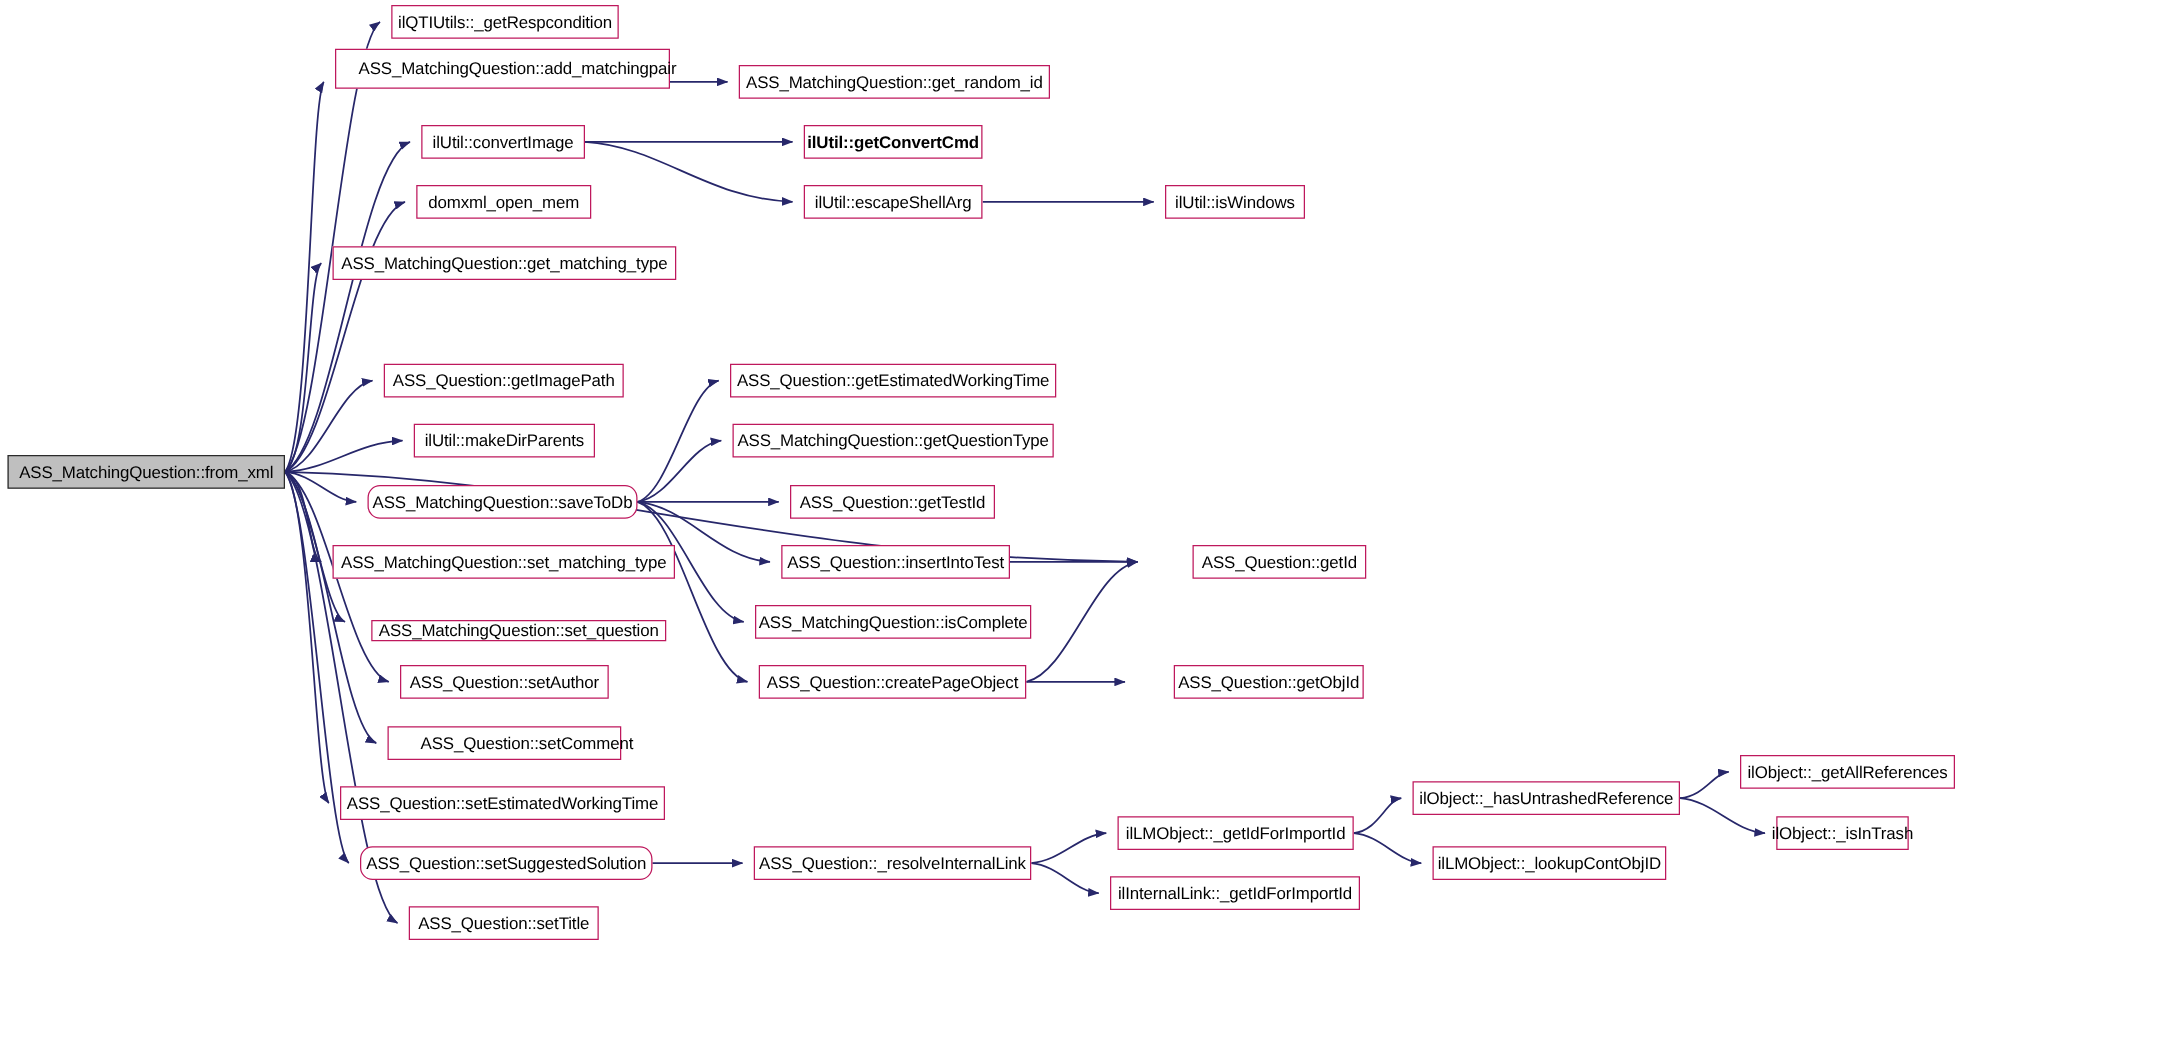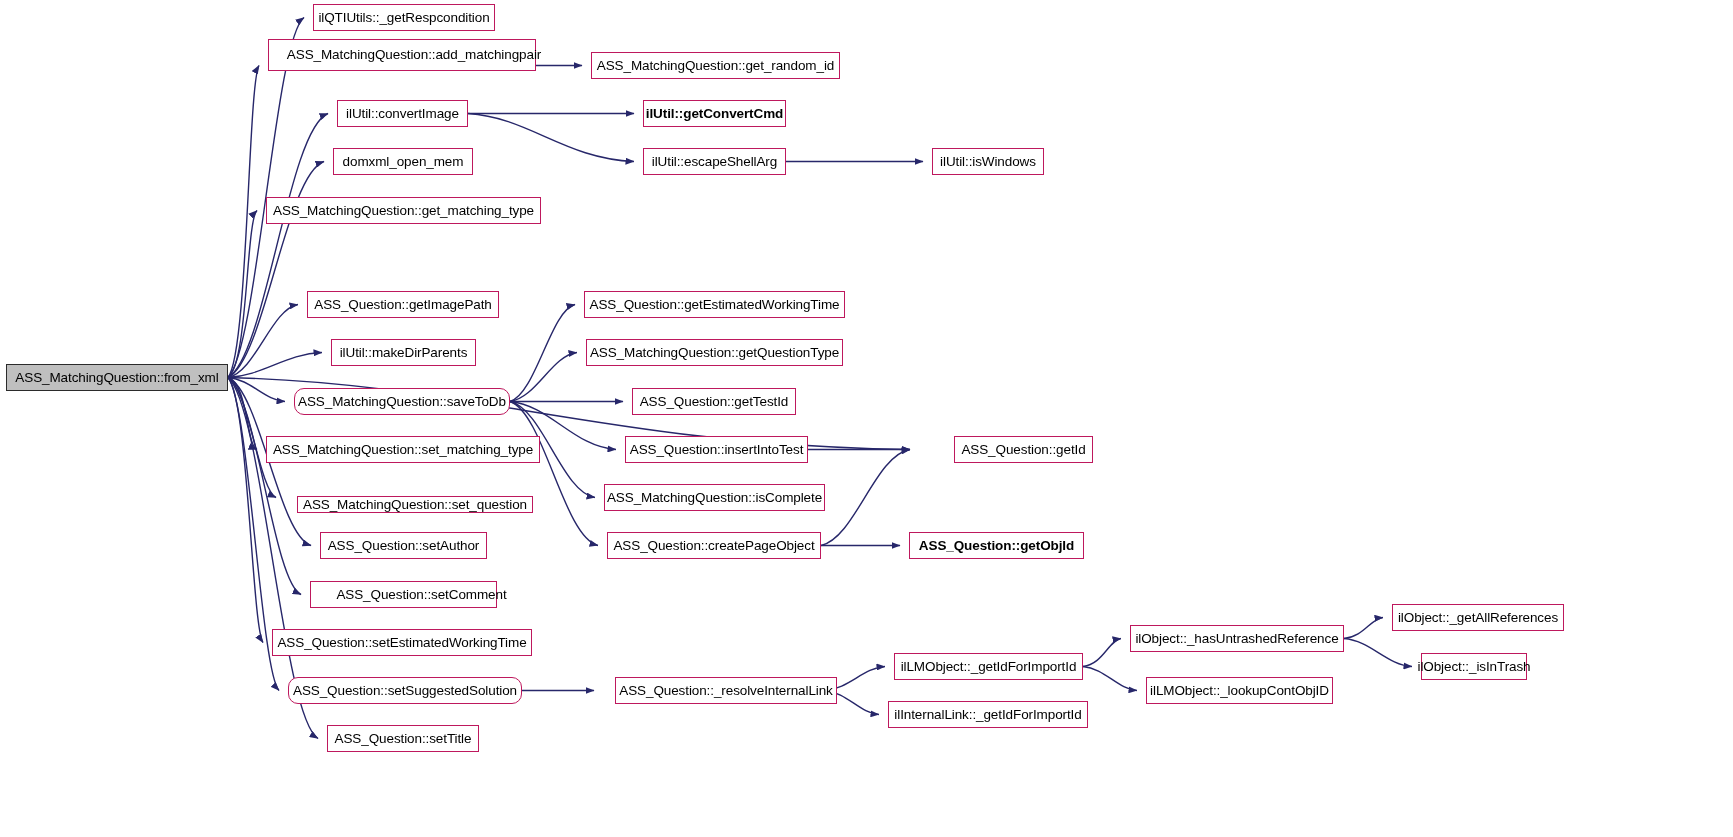--- a/index.html
+++ b/index.html
@@ -161,42 +161,42 @@
       </div>
       <div class="node" style="left: 604px; top: 484px; width: 221px; height: 27px;">
         <span class="node-label">ASS_MatchingQuestion::isComplete</span>
       </div>
       <div class="node" style="left: 320px; top: 532px; width: 167px; height: 27px;">
         <span class="node-label">ASS_Question::setAuthor</span>
       </div>
       <div class="node" style="left: 607px; top: 532px; width: 214px; height: 27px;">
         <span class="node-label">ASS_Question::createPageObject</span>
       </div>
-      <div class="node" style="left: 909px; top: 532px; width: 175px; height: 27px; font-weight: bold;">
+      <div class="node" style="left: 939px; top: 532px; width: 152px; height: 27px;">
         <span class="node-label">ASS_Question::getObjId</span>
       </div>
       <div class="node" style="left: 310px; top: 581px; width: 187px; height: 27px; padding-left: 36px;">
         <span class="node-label">ASS_Question::setComment</span>
       </div>
       <div class="node" style="left: 272px; top: 629px; width: 260px; height: 27px;">
         <span class="node-label">ASS_Question::setEstimatedWorkingTime</span>
       </div>
       <div class="node" style="left: 1130px; top: 625px; width: 214px; height: 27px;">
         <span class="node-label">ilObject::_hasUntrashedReference</span>
       </div>
       <div class="node" style="left: 1392px; top: 604px; width: 172px; height: 27px;">
         <span class="node-label">ilObject::_getAllReferences</span>
       </div>
       <div class="node" style="left: 1421px; top: 653px; width: 106px; height: 27px;">
         <span class="node-label">ilObject::_isInTrash</span>
       </div>
       <div class="node" style="left: 288px; top: 677px; width: 234px; height: 27px; border-radius: 10px;">
         <span class="node-label">ASS_Question::setSuggestedSolution</span>
       </div>
-      <div class="node" style="left: 603px; top: 677px; width: 222px; height: 27px; margin-left: 12px;">
+      <div class="node" style="left: 603px; top: 677px; width: 222px; height: 27px;">
         <span class="node-label">ASS_Question::_resolveInternalLink</span>
       </div>
       <div class="node" style="left: 894px; top: 653px; width: 189px; height: 27px;">
         <span class="node-label">ilLMObject::_getIdForImportId</span>
       </div>
       <div class="node" style="left: 1146px; top: 677px; width: 187px; height: 27px;">
         <span class="node-label">ilLMObject::_lookupContObjID</span>
       </div>
       <div class="node" style="left: 888px; top: 701px; width: 200px; height: 27px;">
         <span class="node-label">ilInternalLink::_getIdForImportId</span>

